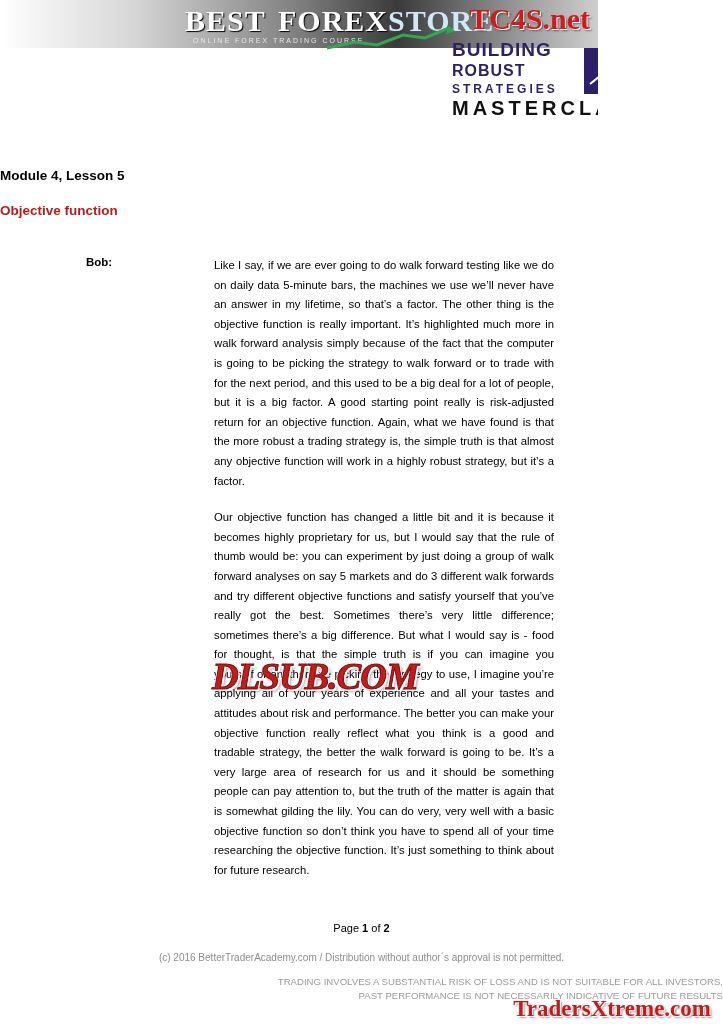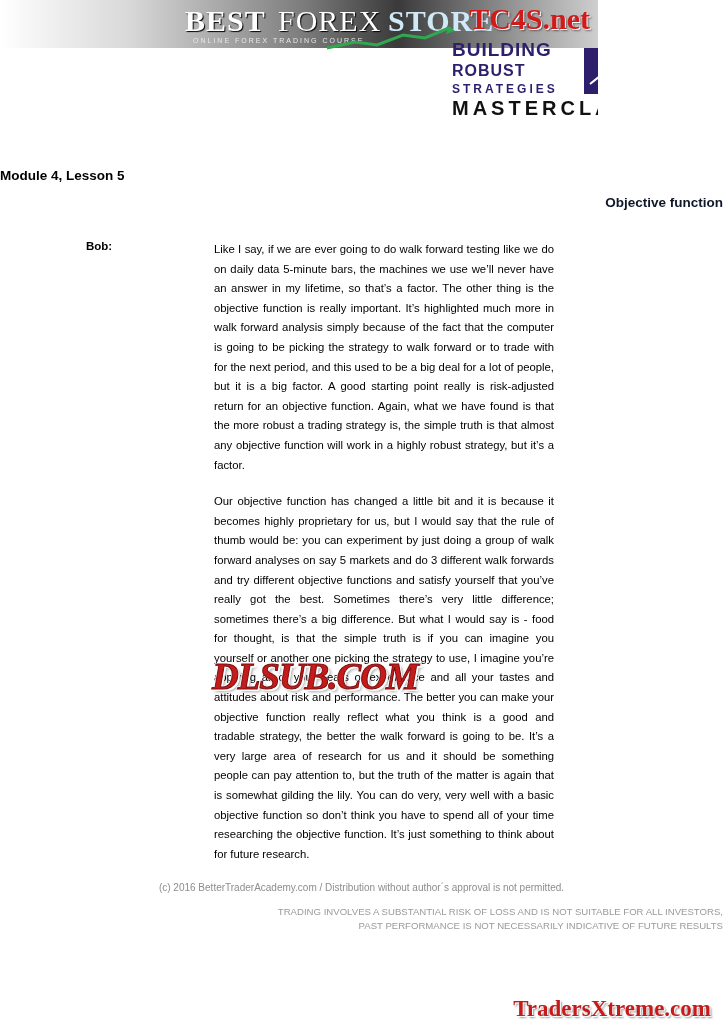--- a/index.html
+++ b/index.html
@@ -41,21 +41,21 @@
     font-weight: bold;
     font-size: 30px;
     letter-spacing: 1px;
     color: #ffffff;
     text-shadow: 1px 1px 1px #000;
     position: absolute;
     left: 0; top: 0;
   }
   .bfs-forex {
     font-family: "Liberation Serif", serif;
-    font-weight: normal;
+    font-weight: bold;
     font-size: 30px;
     letter-spacing: 1px;
     color: #ffffff;
     text-shadow: 1px 1px 1px #000;
     position: absolute;
     left: 93px; top: 0;
   }
   .bfs-store {
     font-family: "Liberation Serif", serif;
     font-weight: bold;
@@ -148,30 +148,30 @@
     padding: 0 0 0 0;
   }
   .doc-title {
     text-align: left;
     font-weight: bold;
     font-size: 13.5px;
     color: #000;
     margin-top: 38px;
   }
   .doc-subtitle {
-    text-align: right;
+    text-align: left;
     font-weight: bold;
     font-size: 13.5px;
-    color: #0f172a;
-    margin-top: 12px;
+    color: #b91c1c;
+    margin-top: 20px;
   }
 
   .speaker-block {
     position: relative;
-    margin-top: 30px;
+    margin-top: 38px;
     padding: 0 86px 0 0;
   }
   .speaker-name {
     position: absolute;
     left: 86px;
     top: 0;
     font-weight: bold;
     font-size: 11.5px;
     color: #000;
   }
@@ -282,20 +282,23 @@
   <div class="speaker-block">
     <div class="speaker-name">Bob:</div>
     <div class="speech">
       <p>Like I say, if we are ever going to do walk forward testing like we do on daily data 5-minute bars, the machines we use we’ll never have an answer in my lifetime, so that’s a factor. The other thing is the objective function is really important. It’s highlighted much more in walk forward analysis simply because of the fact that the computer is going to be picking the strategy to walk forward or to trade with for the next period, and this used to be a big deal for a lot of people, but it is a big factor. A good starting point really is risk-adjusted return for an objective function. Again, what we have found is that the more robust a trading strategy is, the simple truth is that almost any objective function will work in a highly robust strategy, but it’s a factor.</p>
       <p>Our objective function has changed a little bit and it is because it becomes highly proprietary for us, but I would say that the rule of thumb would be: you can experiment by just doing a group of walk forward analyses on say 5 markets and do 3 different walk forwards and try different objective functions and satisfy yourself that you’ve really got the best. Sometimes there’s very little difference; sometimes there’s a big difference. But what I would say is - food for thought, is that the simple truth is if you can imagine you yourself or another one picking the strategy to use, I imagine you’re applying all of your years of experience and all your tastes and attitudes about risk and performance. The better you can make your objective function really reflect what you think is a good and tradable strategy, the better the walk forward is going to be. It’s a very large area of research for us and it should be something people can pay attention to, but the truth of the matter is again that is somewhat gilding the lily. You can do very, very well with a basic objective function so don’t think you have to spend all of your time researching the objective function. It’s just something to think about for future research.</p>
     </div>
   </div>
 
   <div class="watermark">DLSUB.COM</div>
 
+  <div class="page-num">
+    <span>Page </span><b>1</b><span> of </span><b>2</b>
+  </div>
 
   <div class="footer-legal">(c) 2016 BetterTraderAcademy.com / Distribution without author´s approval is not permitted.</div>
 
   <div class="footer-risk">
     <div>TRADING INVOLVES A SUBSTANTIAL RISK OF LOSS AND IS NOT SUITABLE FOR ALL INVESTORS,</div>
     <div>PAST PERFORMANCE IS NOT NECESSARILY INDICATIVE OF FUTURE RESULTS</div>
   </div>
 </div>
 
 <div class="tx-logo">TradersXtreme.com</div>

